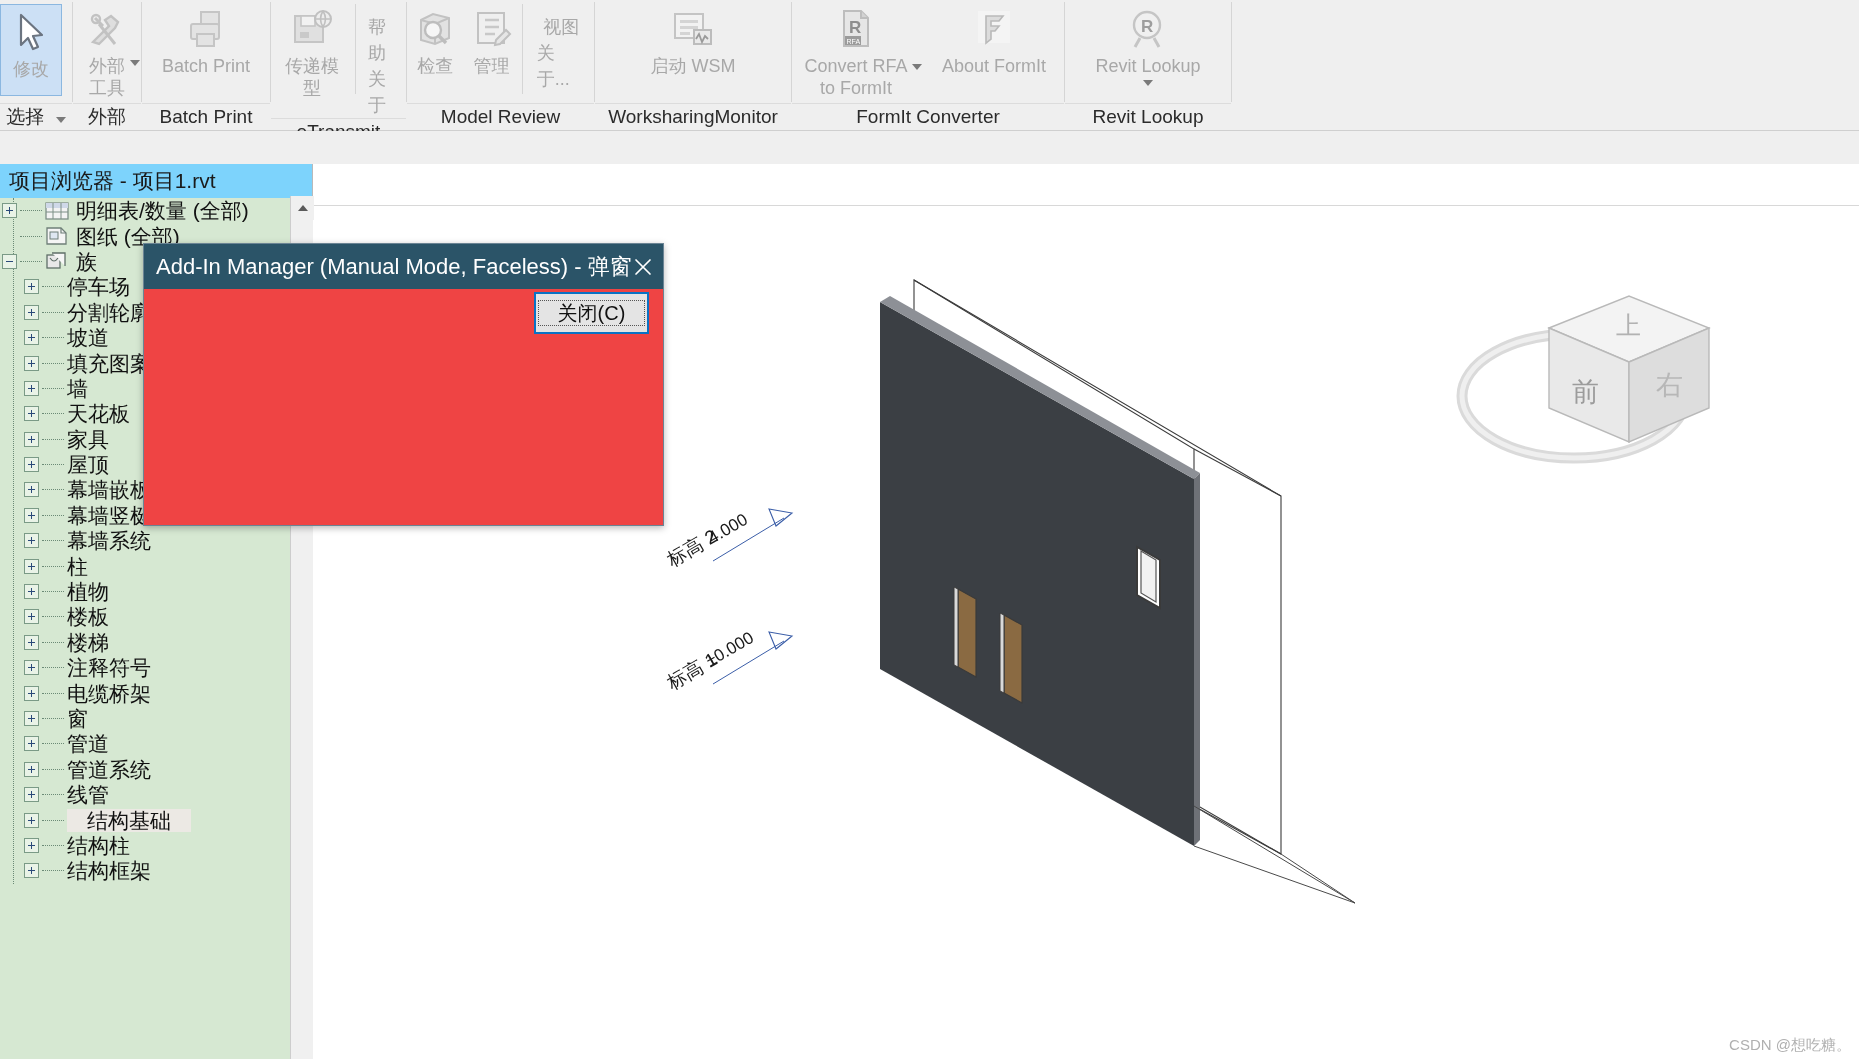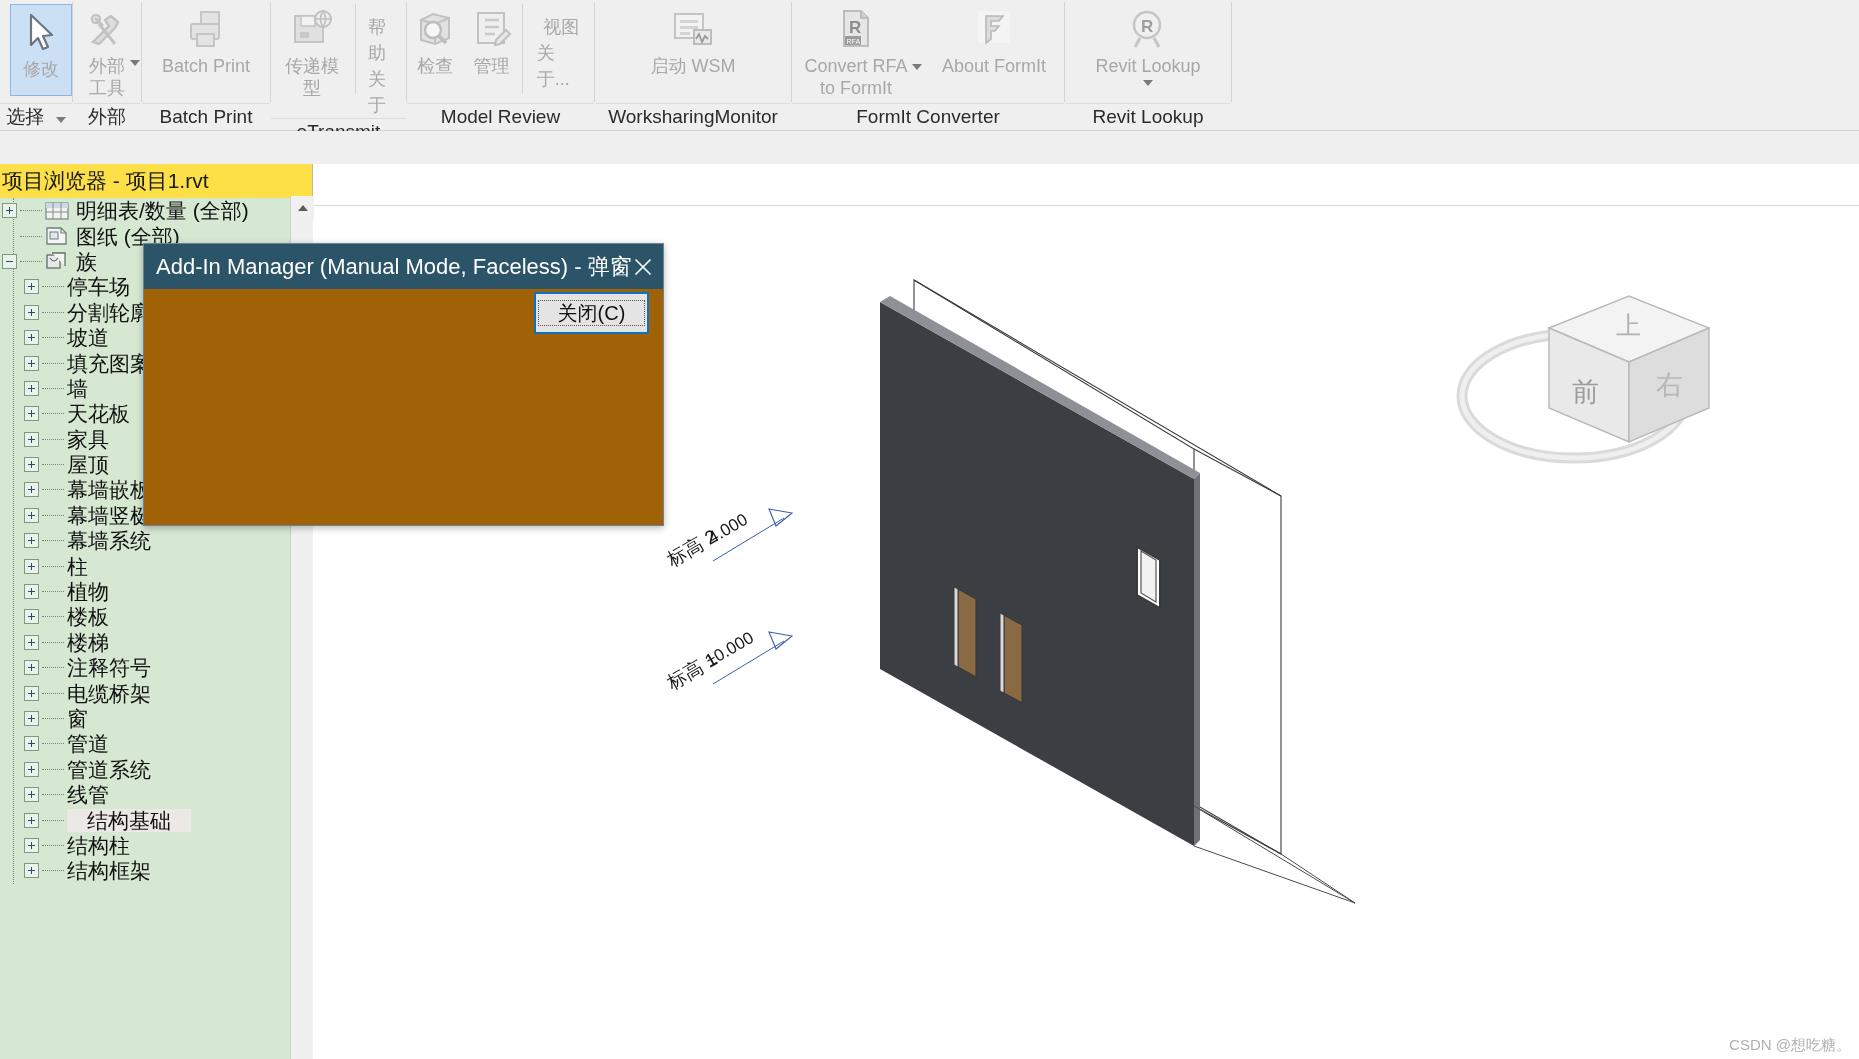--- a/index.html
+++ b/index.html
@@ -46,22 +46,22 @@
     background: #efefef;
   }
 
   
   #browser {
     position: absolute; left: 0; top: 164px; width: 313px; height: 895px;
     background: #d6e8d2; border-right: 1px solid #b9b9b9;
     overflow: hidden;
   }
   #browser-title {
-    height: 34px; line-height: 34px; padding-left: 2px;
-    font-size: 21px; color: #1a1a1a; background: #fde047;
+    height: 34px; line-height: 34px; padding-left: 9px;
+    font-size: 21px; color: #1a1a1a; background: #7dd3fc;
     white-space: nowrap;
   }
   #tree { position: relative; font-size: 21px; color: #111; }
   .tnode { display: flex; align-items: center; height: 25.4px; white-space: nowrap; }
   .tnode.l0 { padding-left: 2px; }
   .tnode.l1 { padding-left: 24px; }
   .tbox {
     width: 15px; height: 15px; border: 1px solid #7a9a86; background: #e9f3e7;
     position: relative; flex: 0 0 auto; margin-right: 3px;
   }
@@ -102,21 +102,21 @@
   
   #canvas {
     position: absolute; left: 314px; top: 206px; width: 1545px; height: 853px;
     background: #ffffff; overflow: hidden;
   }
   #canvas svg { display:block; }
 
   
   #dialog {
     position: absolute; left: 143px; top: 243px; width: 521px; height: 283px;
-    background: #a16207; border: 1px solid #6b8494;
+    background: #ef4444; border: 1px solid #6b8494;
     box-shadow: 0 2px 7px rgba(0,0,0,.28);
   }
   #dlg-title {
     height: 45px; background: #2b5468; color: #ffffff;
     display: flex; align-items: center; padding: 0 8px 0 12px;
     font-size: 22px;
   }
   #dlg-title .t { flex: 1; white-space: nowrap; }
   #dlg-close {
     width: 36px; height: 36px; display: flex; align-items: center; justify-content: center;
@@ -146,21 +146,21 @@
   }
 </style>
 </head>
 <body>
 
 <div id="app">
 
   <div id="ribbon">
 
     <div class="panel" style="width:72px;">
-      <div class="panel-body" style="justify-content:flex-end;">
+      <div class="panel-body" style="justify-content:flex-start;">
         <div class="rbtn sel" style="margin-top:2px;width:62px;height:92px;">
           <div class="ico">
             <svg width="40" height="44" viewBox="0 0 40 44">
               <path d="M10 4 L10 34 L17 27 L22 38 L27 36 L22 25 L31 24 Z" fill="#ffffff" stroke="#6b7480" stroke-width="2.2" stroke-linejoin="round"></path>
             </svg>
           </div>
           <div class="lbl">修改</div>
         </div>
       </div>
       <div class="panel-title">

